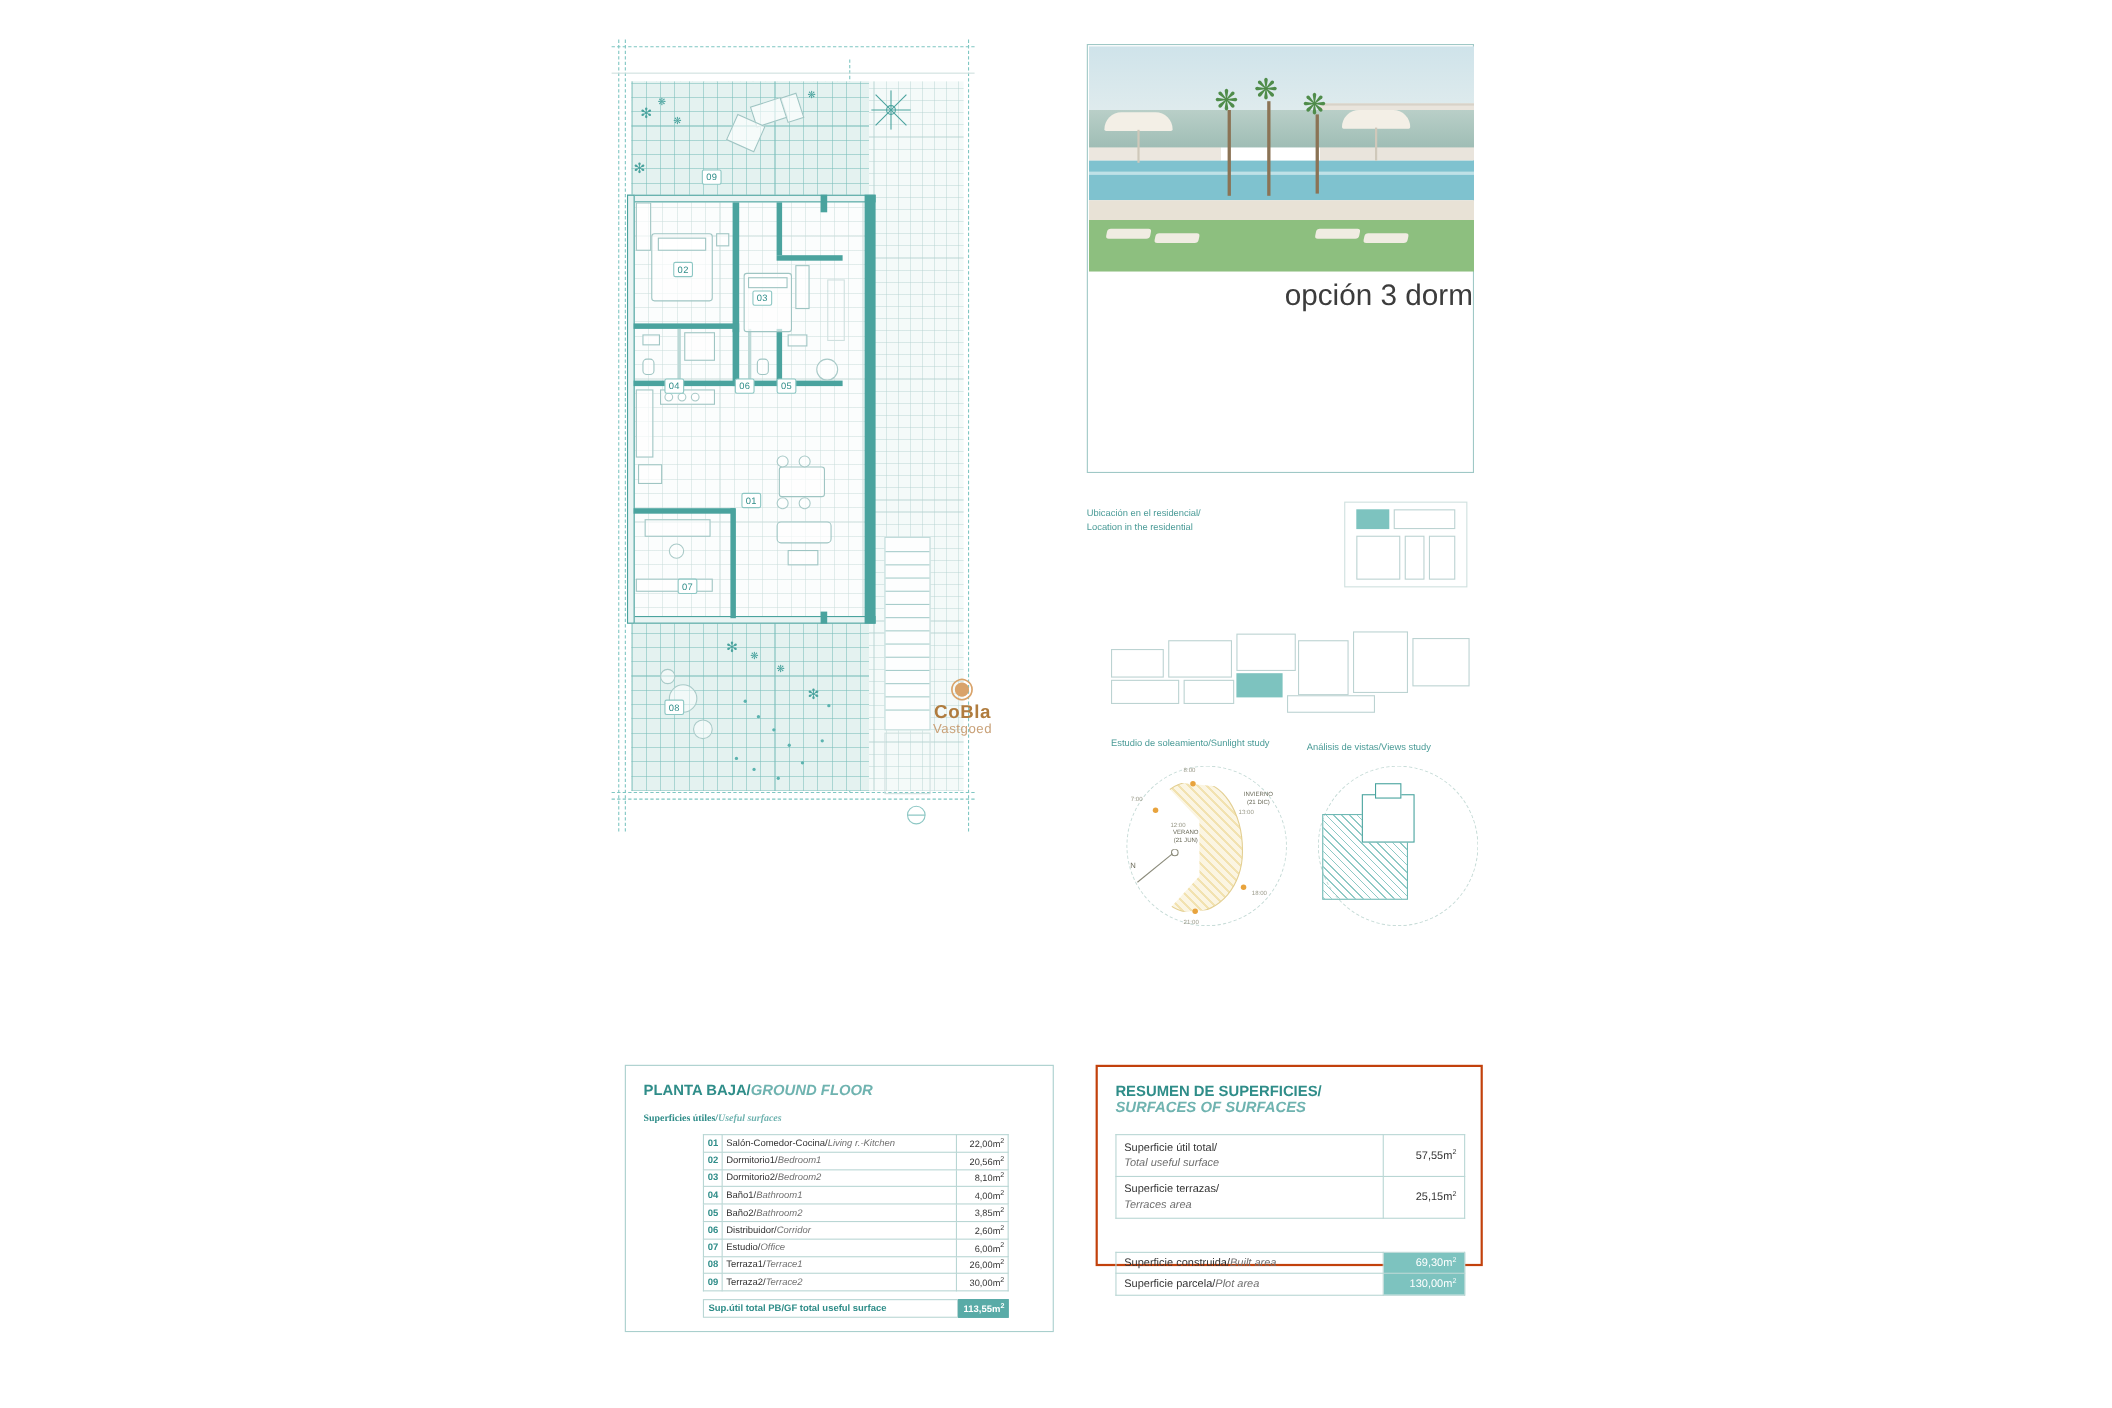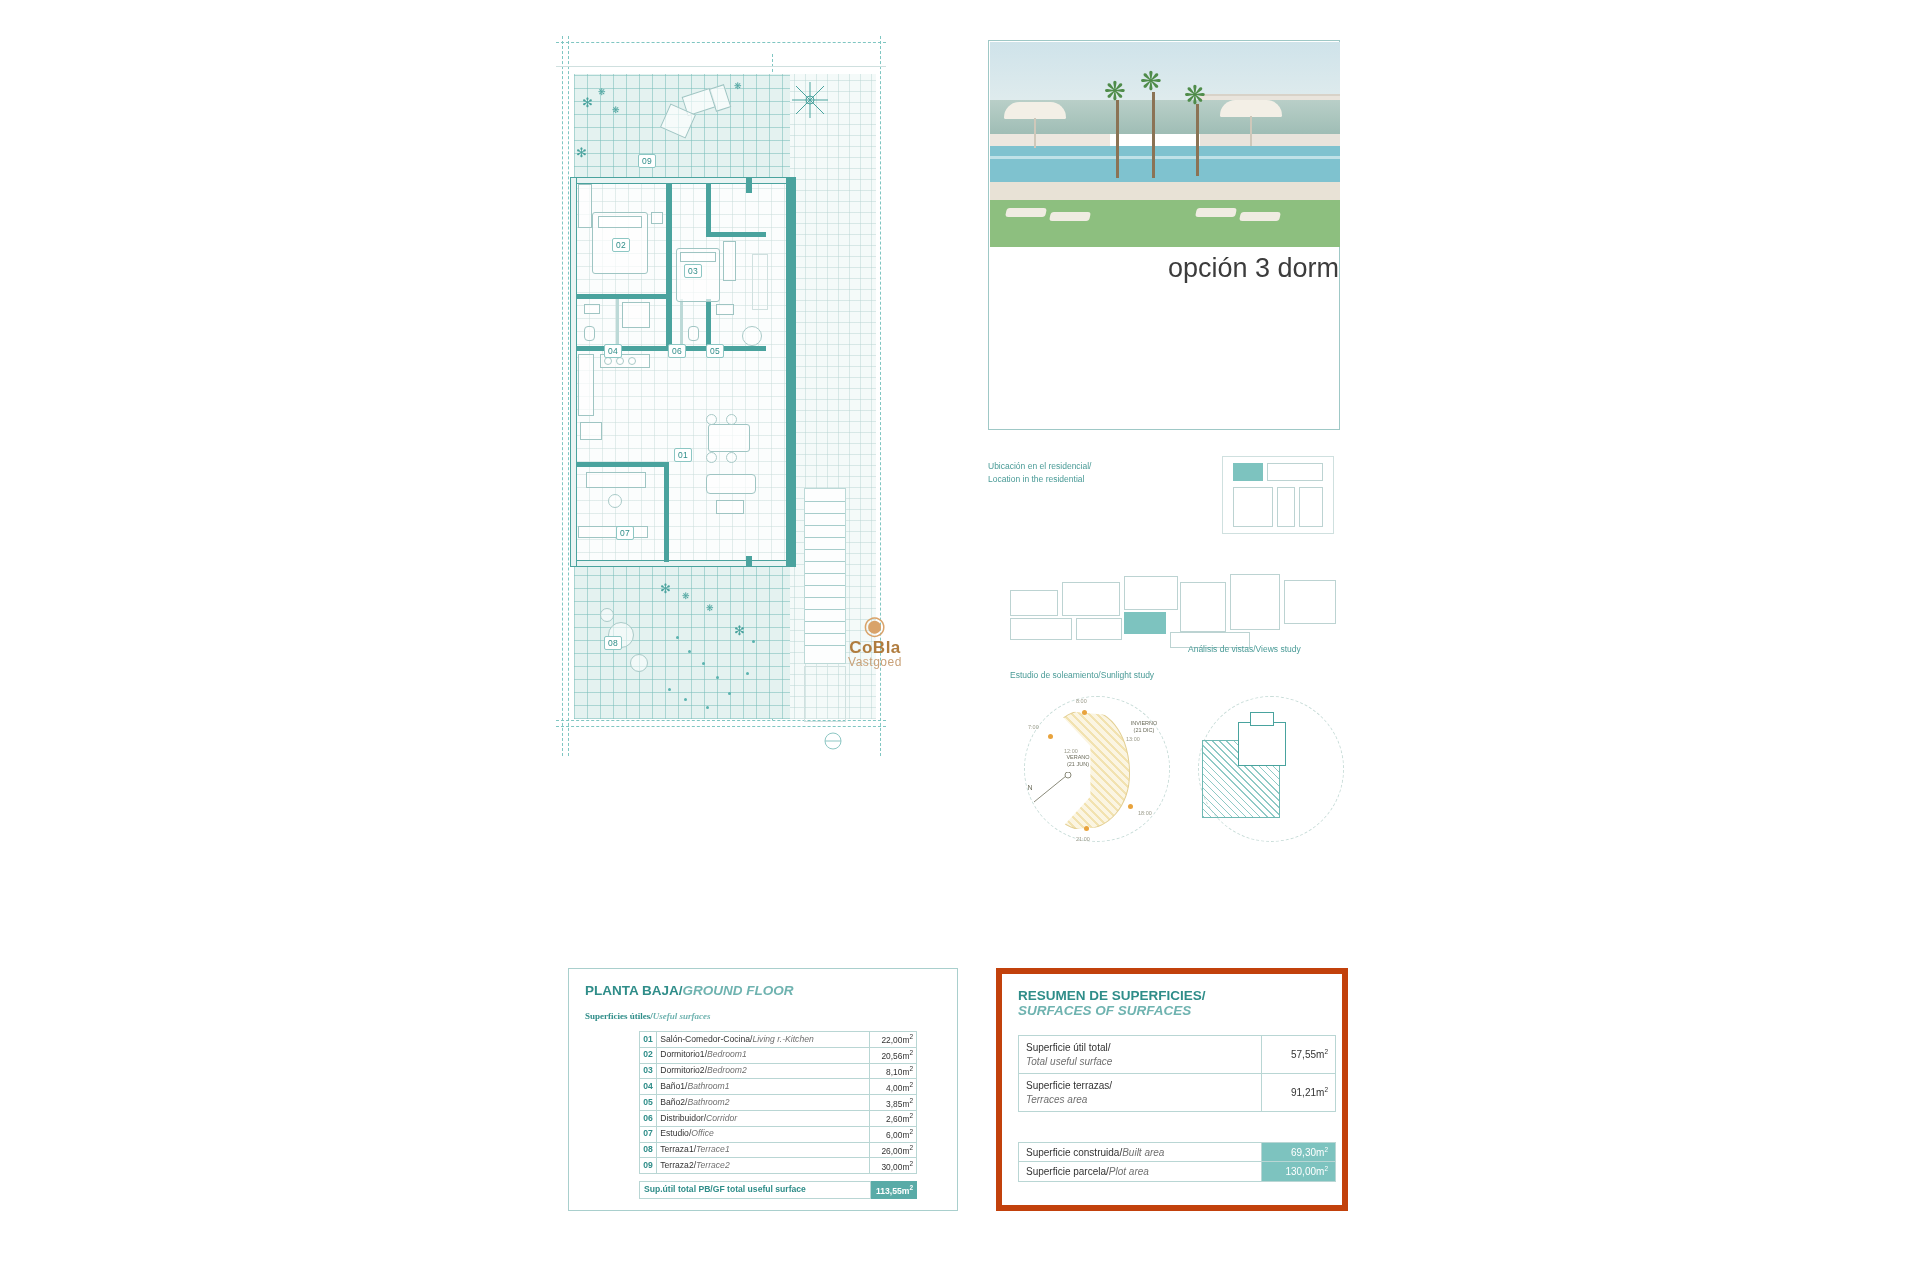--- a/index.html
+++ b/index.html
@@ -139,22 +139,22 @@
   table.rooms td.num { width:17px; text-align:center; color:#2f8d89; font-weight:bold; background:#fff; }
   table.rooms td.nm { width:210px; }
   table.rooms td.nm i { font-style:italic; color:#6f6f6f; }
   table.rooms td.ar { width:46px; text-align:right; font-size:8.4px; }
   sup { font-size:6.5px; }
 
   .total-row { display:flex; width:278px; margin-top:7px; font-size:8.6px; }
   .total-row .lbl { flex:1; border:1px solid #b9d6d4; color:#2f8d89; padding:2px 4px; font-weight:bold; }
   .total-row .val { width:46px; border:1px solid #59aba7; background:#59aba7; color:#fff; text-align:right; padding:2px 4px; font-weight:bold; }
 
-  #tbl-right { position:absolute; left:996px; top:968px; width:352px; height:243px;
-               border:6px solid #c2410c; background:#fff; }
+  #tbl-right { position:absolute; left:996px; top:968px; width:352px; height:183px;
+               border:2px solid #c2410c; background:#fff; }
   table.surf { border-collapse:collapse; width:318px; font-size:10px; color:#333; }
   table.surf td { border:1px solid #b9d6d4; padding:5px 7px; line-height:1.35; }
   table.surf td.v { width:74px; text-align:right; white-space:nowrap; }
   table.surf td i { font-style:italic; color:#6f6f6f; }
   table.surf2 { border-collapse:collapse; width:318px; font-size:10px; color:#333; }
   table.surf2 td { border:1px solid #b9d6d4; padding:3px 7px; }
   table.surf2 td.v { width:74px; text-align:right; background:#7dc3bf; color:#fff; white-space:nowrap; }
   table.surf2 td i { color:#6f6f6f; }
 </style>
 </head>
@@ -378,21 +378,21 @@
     <div class="sp-block" style="left:66px; top:52px; width:46px; height:22px;"></div>
     <div class="sp-hl" style="left:114px; top:46px; width:42px; height:22px;"></div>
     <div class="sp-block" style="left:114px; top:10px; width:54px; height:34px;"></div>
     <div class="sp-block" style="left:170px; top:16px; width:46px; height:50px;"></div>
     <div class="sp-block" style="left:220px; top:8px;  width:50px; height:56px;"></div>
     <div class="sp-block" style="left:274px; top:14px; width:52px; height:44px;"></div>
     <div class="sp-block" style="left:160px; top:66px; width:80px; height:16px;"></div>
   </div>
 
   <div class="study-title" style="left:1010px; top:670px;">Estudio de soleamiento/Sunlight study</div>
-  <div class="study-title" style="left:1188px; top:644px;">Análisis de vistas/Views study</div>
+  <div class="study-title" style="left:1188px; top:674px;">Análisis de vistas/Views study</div>
 
   <div id="sun-study">
     <div class="circle-dash" style="left:14px; top:8px; width:146px; height:146px;"></div>
     <div class="sunband"></div>
     <div class="sundot" style="left:72px; top:22px;"></div>
     <div class="sundot" style="left:38px; top:46px;"></div>
     <div class="sundot" style="left:118px; top:116px;"></div>
     <div class="sundot" style="left:74px; top:138px;"></div>
     <div class="tick" style="left:66px; top:10px;">8:00</div>
     <div class="tick" style="left:18px; top:36px;">7:00</div>
@@ -500,21 +500,21 @@
               <div>Superficie útil total/</div>
               <div><i>Total useful surface</i></div>
             </td>
             <td class="v"><span>57,55</span><span>m</span><sup>2</sup></td>
           </tr>
           <tr>
             <td>
               <div>Superficie terrazas/</div>
               <div><i>Terraces area</i></div>
             </td>
-            <td class="v"><span>91,21</span><span>m</span><sup>2</sup></td>
+            <td class="v"><span>25,15</span><span>m</span><sup>2</sup></td>
           </tr>
         </tbody>
       </table>
 
       <table class="surf2" style="margin-top:30px;">
         <tbody>
           <tr>
             <td><span>Superficie construida/</span><i>Built area</i></td>
             <td class="v"><span>69,30</span><span>m</span><sup>2</sup></td>
           </tr>

